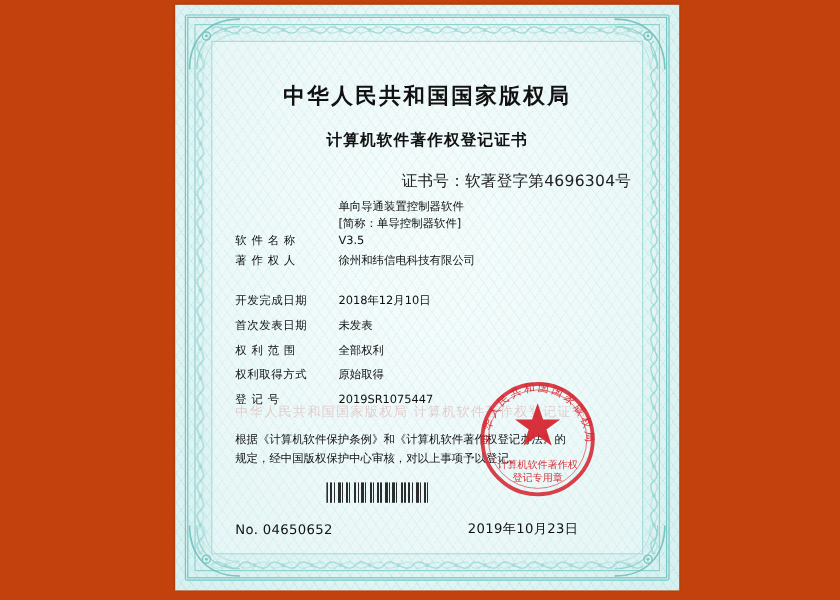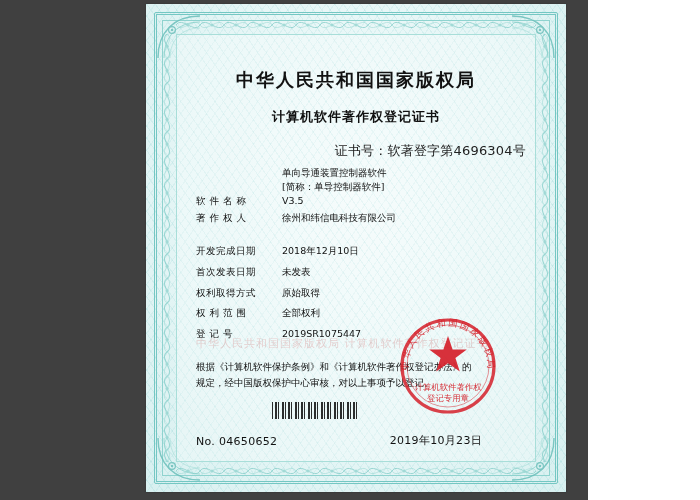--- a/index.html
+++ b/index.html
@@ -5,24 +5,24 @@
   html, body {
     margin: 0;
     padding: 0;
     width: 700px;
     height: 500px;
     background: #ffffff;
     font-family: "DejaVu Sans", "Liberation Sans", sans-serif;
   }
   #page {
     position: relative;
-    width: 588px;
+    width: 700px;
     height: 500px;
     overflow: hidden;
-    background: #404040;
+    background: #c2410c;
   }
   
   .paper {
     position: absolute;
     left: 146px;
     top: 4px;
     width: 420px;
     height: 488px;
     background:
       radial-gradient(ellipse at 50% 40%, #f2fbfb 0%, #e6f6f6 55%, #d8f0f0 100%);
@@ -310,27 +310,27 @@
           <div class="field-label">开发完成日期</div>
           <div class="field-value">2018年12月10日</div>
         </div>
 
         <div class="field-row">
           <div class="field-label">首次发表日期</div>
           <div class="field-value">未发表</div>
         </div>
 
         <div class="field-row">
+          <div class="field-label">权 利 范 围</div>
+          <div class="field-value">全部权利</div>
+        </div>
+
+        <div class="field-row">
           <div class="field-label">权利取得方式</div>
           <div class="field-value">原始取得</div>
-        </div>
-
-        <div class="field-row">
-          <div class="field-label">权 利 范 围</div>
-          <div class="field-value">全部权利</div>
         </div>
 
         <div class="field-row">
           <div class="field-label">登 记 号</div>
           <div class="field-value">2019SR1075447</div>
         </div>
 
       </div>
 
       <div class="watermark">中华人民共和国国家版权局 计算机软件著作权登记证书</div>

